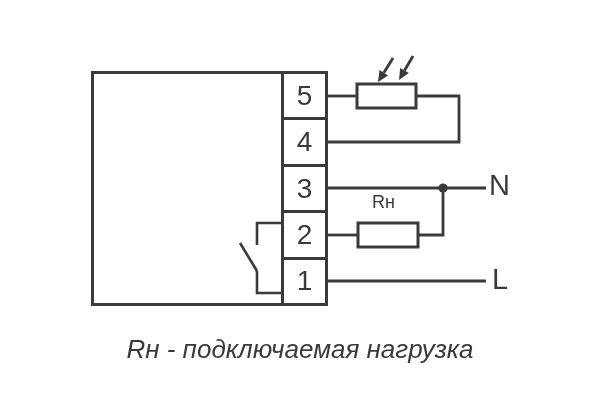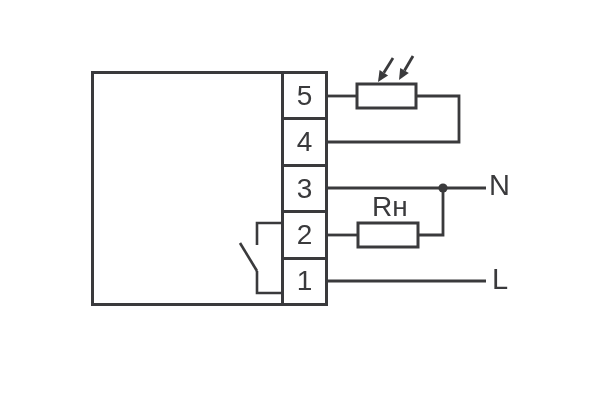--- a/index.html
+++ b/index.html
@@ -52,21 +52,21 @@
   }
   .lbl {
     position: absolute;
     font-weight: 300;
     line-height: 1;
     white-space: nowrap;
     color: var(--line);
   }
   .lbl-n { left: 489px; top: 171px; font-size: 29px; }
   .lbl-l { left: 492px; top: 265px; font-size: 29px; }
-  .lbl-rh { left: 372px; top: 193px; font-size: 28px; }
+  .lbl-rh { left: 372px; top: 193px; font-size: 18px; }
   .caption {
     position: absolute;
     left: 0; top: 333px;
     width: 600px;
     text-align: center;
     font-style: italic;
     font-size: 26px;
     line-height: 32px;
     color: var(--line);
   }
@@ -122,14 +122,15 @@
       <path d="M281 223 H257 V245"></path>
       <path d="M240 243 L257 271"></path>
       <path d="M257 271 V293 H281"></path>
     </g>
   </svg>
 
   <span class="lbl lbl-rh">Rн</span>
   <span class="lbl lbl-n">N</span>
   <span class="lbl lbl-l">L</span>
 
+  <div class="caption">Rн - подключаемая нагрузка</div>
 
 </div>
 
 </body></html>

